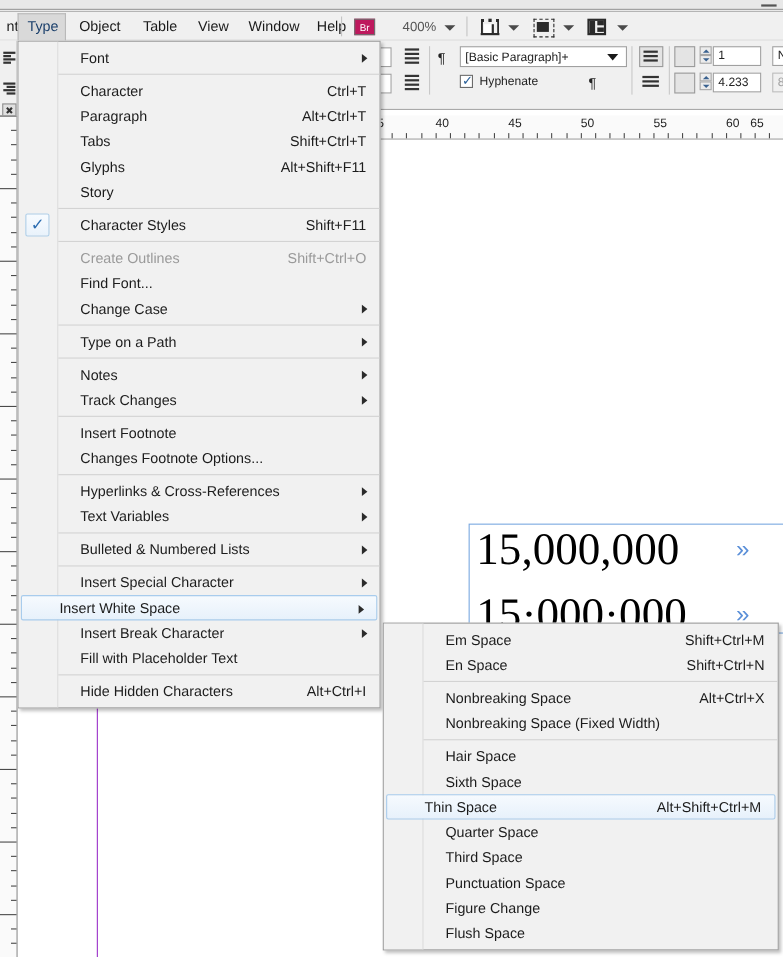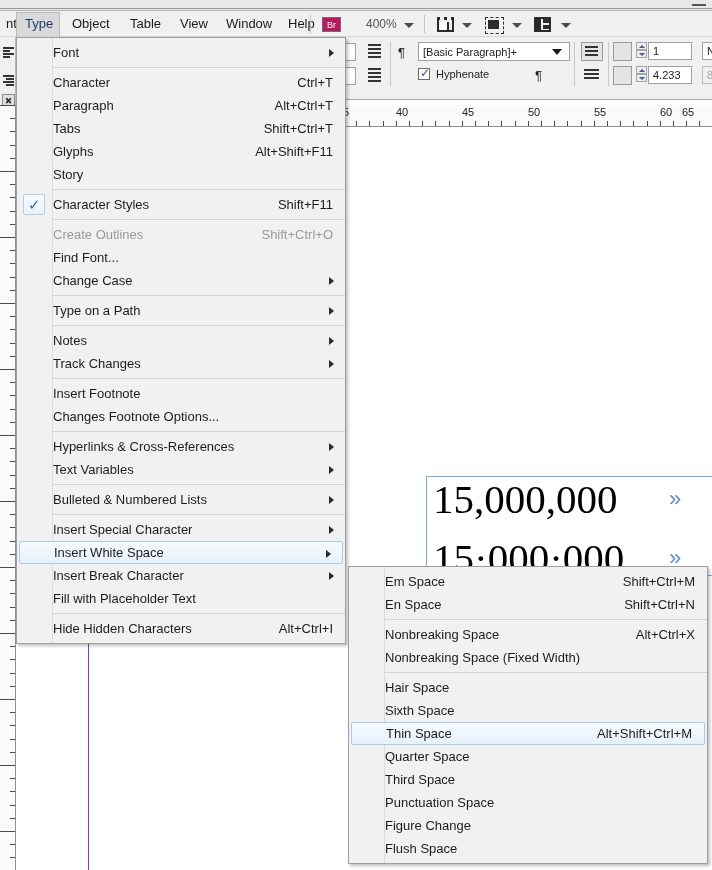--- a/index.html
+++ b/index.html
@@ -211,21 +211,21 @@
     border:1px solid #9e9e9e;
     box-shadow: 2px 2px 3px rgba(0,0,0,0.25);
   }
   .menu .gutter {
     position:absolute; left:0; top:0; bottom:0; width:36px;
     border-right:1px solid #dcdcdc;
     background:#f1f1f1;
   }
   .menu-item {
     position:relative; height:23px; line-height:23px;
-    padding-left:36px;
+    padding-left:56px;
     font-size:13px; color:#1c1c1c;
     white-space:nowrap; cursor:default;
   }
   .menu-item.disabled { color:#9a9a9a; }
   .menu-item.hl {
     background: linear-gradient(to bottom, #f6fafe, #e7f1fb);
     border:1px solid #a8cced;
     border-radius:2px;
     margin:0 2px;
     padding-left:34px;

